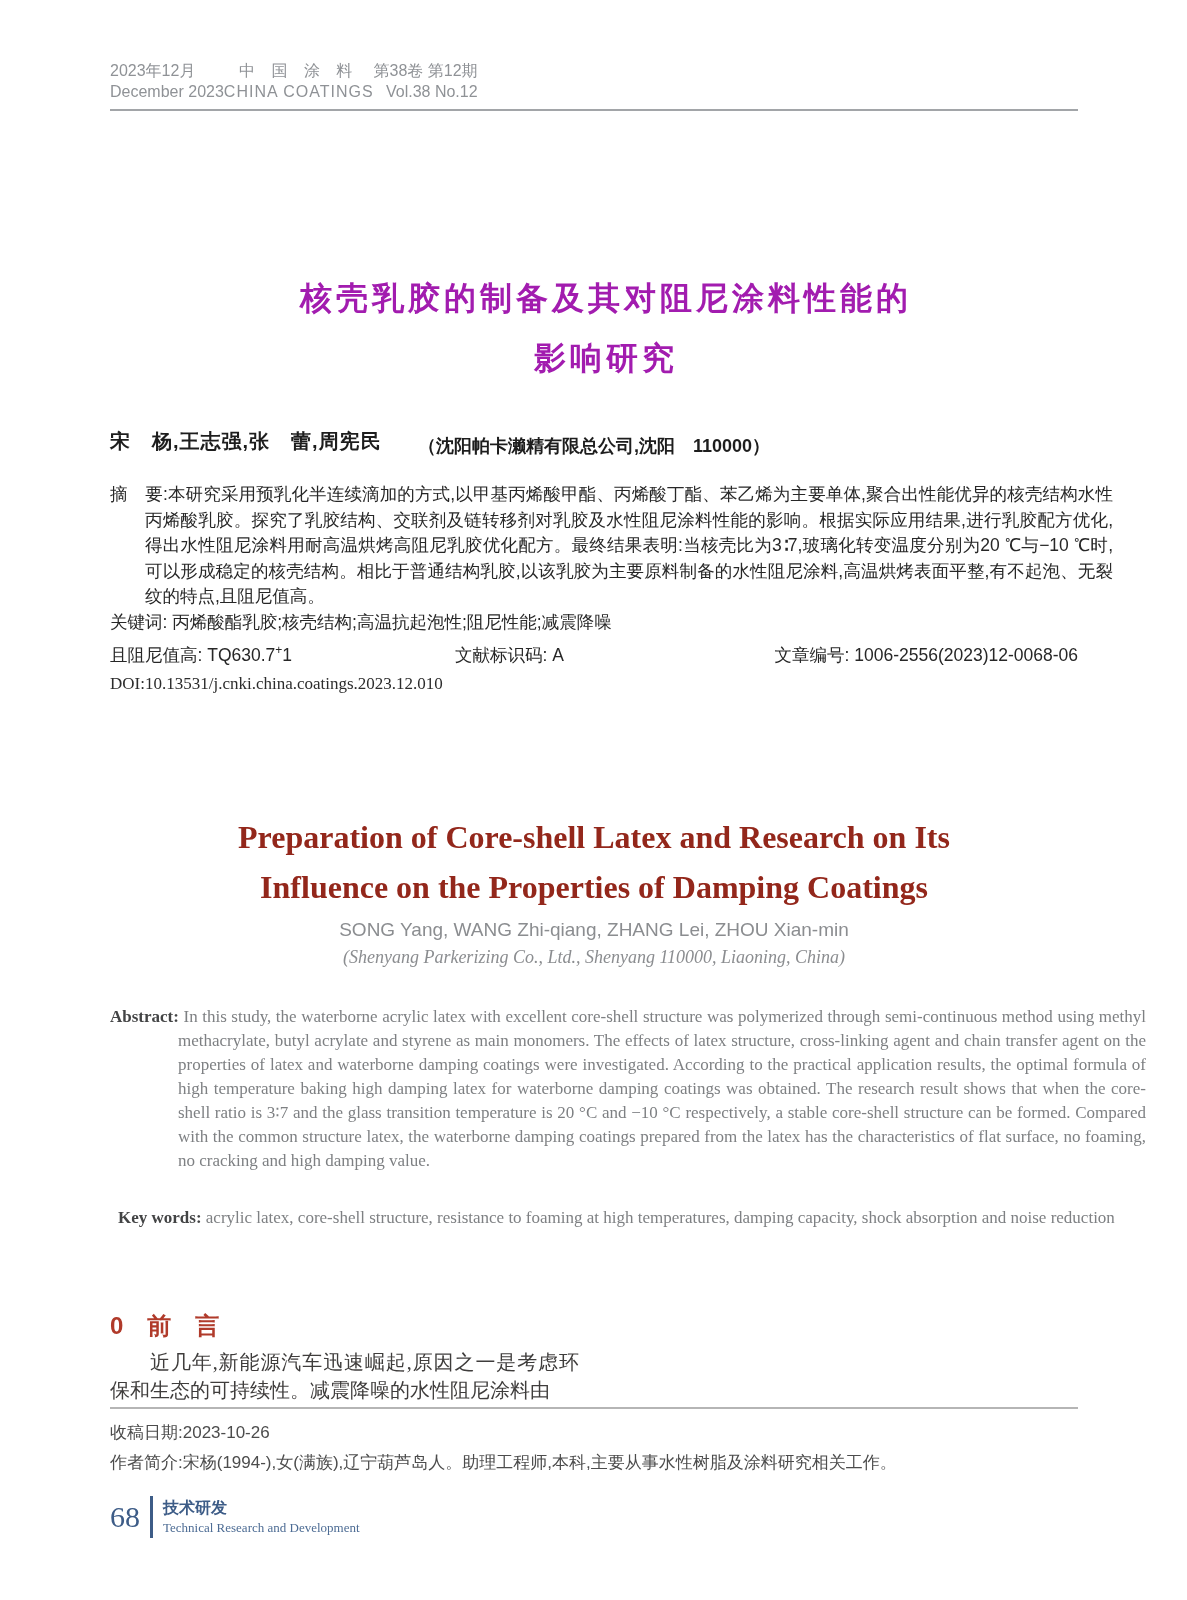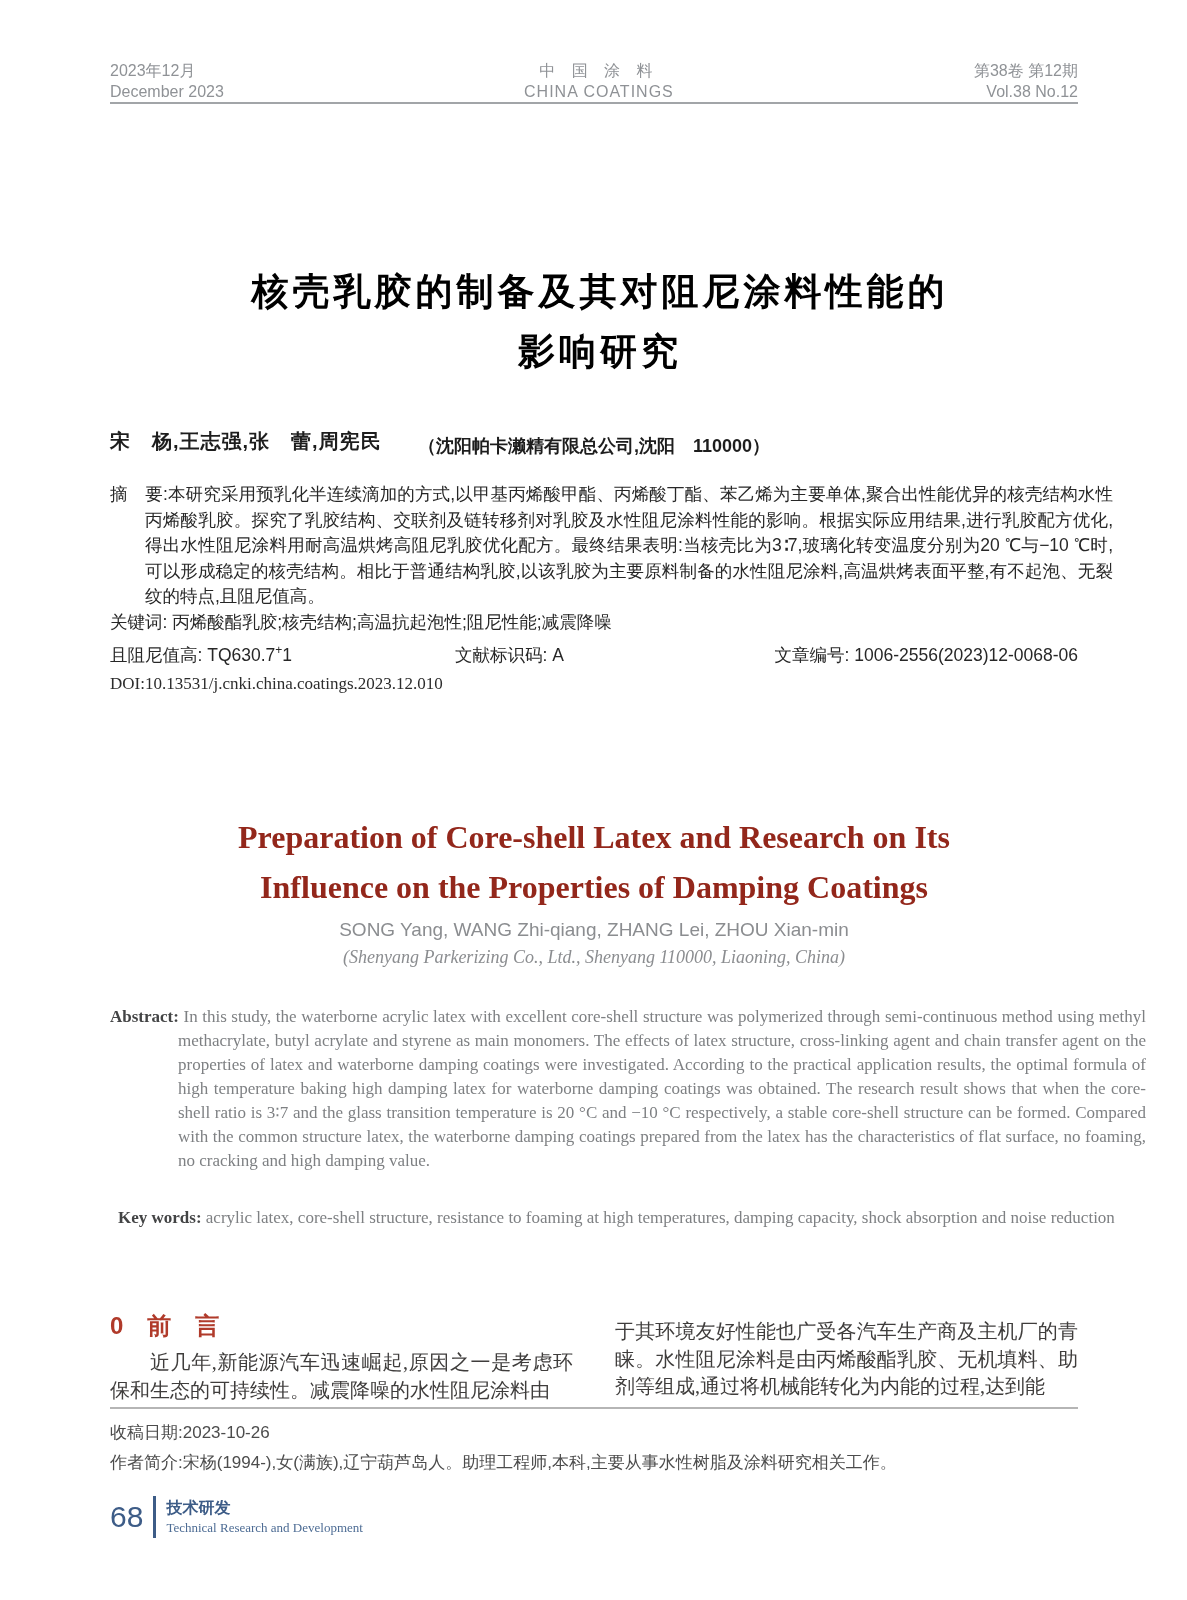--- a/index.html
+++ b/index.html
@@ -9,34 +9,34 @@
     margin:0 auto;
     background:#ffffff;
     font-family:"Liberation Sans", sans-serif;
     overflow:hidden;
   }
   .abs { position:absolute; left:110px; width:968px; }
 
   
   .jheader {
     top:60px;
-    display:flex; justify-content:space-between; align-items:flex-end;
+    display:flex; justify-content:flex-start; align-items:flex-end;
     color:#8f9296; font-size:16px; line-height:21px;
-    border-bottom:2px solid #a2a5a8; gap:48px;
+    border-bottom:2px solid #a2a5a8; padding-bottom:7px;
   }
   .jh-center { text-align:center; letter-spacing:1px; }
   .jh-center .cnrow { letter-spacing:6px; }
   .jh-right { text-align:right; }
 
   
   .cn-title {
     top:256px; text-align:center;
-    color:#000000; font-weight:bold;
-    font-size:37px; line-height:60px; letter-spacing:4px;
-    margin:6px;
+    color:#a21caf; font-weight:bold;
+    font-size:32px; line-height:60px; letter-spacing:4px;
+    margin:12px;
   }
   .cn-title span { display:block; }
   .authors-cn {
     top:428px; text-align:left;
     font-size:20px; font-weight:bold; color:#1d1d1d; letter-spacing:1px;
   }
   .affil-cn {
     top:434px; text-align:center;
     font-size:18px; font-weight:bold; color:#1d1d1d;
   }
@@ -127,21 +127,21 @@
     padding-top:9px;
     font-size:17px; line-height:30px; color:#4c4c4c;
   }
 
   
   .pfooter {
     top:1496px;
     display:flex; align-items:center; color:#3d5c87;
   }
   .pnum {
-    font-family:Liberation Sans, sans-serif;
+    font-family:Liberation Serif, serif;
     font-size:30px; line-height:34px; margin-right:10px;
   }
   .fbar { width:3px; height:42px; background:#3d5c87; margin-right:10px; }
   .fcol .cn { font-size:16px; font-weight:bold; line-height:22px; }
   .fcol .en { font-family:"Liberation Serif", serif; font-size:13px; line-height:18px; color:#4d6c94; }
 </style>
 </head>
 <body>
 
 <div class="page">
@@ -189,23 +189,20 @@
 
   <p class="abs en-abstract"><span class="lbl">Abstract: </span><span>In this study, the waterborne acrylic latex with excellent core-shell structure was polymerized through semi-continuous method using methyl methacrylate, butyl acrylate and styrene as main monomers. The effects of latex structure, cross-linking agent and chain transfer agent on the properties of latex and waterborne damping coatings were investigated. According to the practical application results, the optimal formula of high temperature baking high damping latex for waterborne damping coatings was obtained. The research result shows that when the core-shell ratio is 3∶7 and the glass transition temperature is 20 °C and −10 °C respectively, a stable core-shell structure can be formed. Compared with the common structure latex, the waterborne damping coatings prepared from the latex has the characteristics of flat surface, no foaming, no cracking and high damping value.</span></p>
 
   <p class="abs kw-en"><span class="lbl">Key words: </span><span>acrylic latex, core-shell structure, resistance to foaming at high temperatures, damping capacity, shock absorption and noise reduction</span></p>
 
   <div class="abs body-cols">
     <div class="col col-left">
       <h3 class="sec-head">0　前　言</h3>
       <p class="body-p indent2">近几年,新能源汽车迅速崛起,原因之一是考虑环保和生态的可持续性。减震降噪的水性阻尼涂料由</p>
     </div>
-    <div class="col col-right">
-      <p class="body-p">于其环境友好性能也广受各汽车生产商及主机厂的青睐。水性阻尼涂料是由丙烯酸酯乳胶、无机填料、助剂等组成,通过将机械能转化为内能的过程,达到能</p>
-    </div>
   </div>
 
   <div class="abs footnote">
     <div>收稿日期:2023-10-26</div>
     <div>作者简介:宋杨(1994-),女(满族),辽宁葫芦岛人。助理工程师,本科,主要从事水性树脂及涂料研究相关工作。</div>
   </div>
 
   <div class="abs pfooter">
     <div class="pnum">68</div>
     <div class="fbar"></div>

